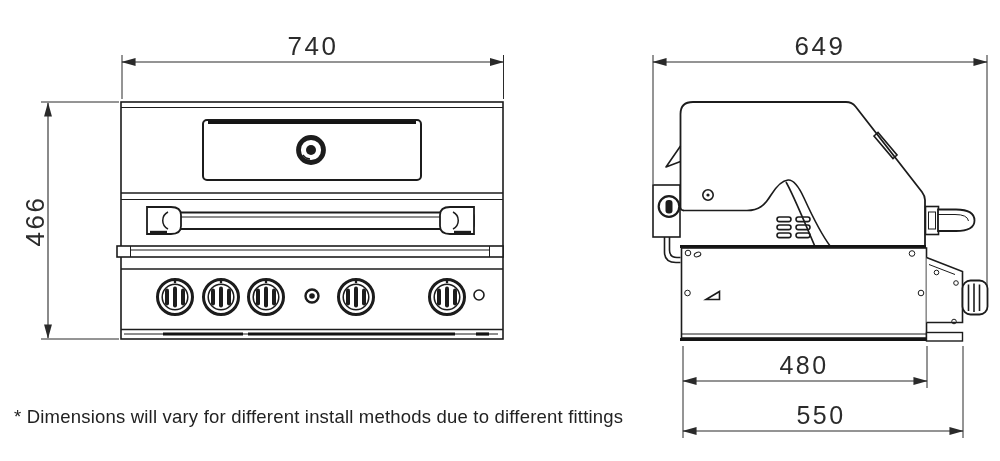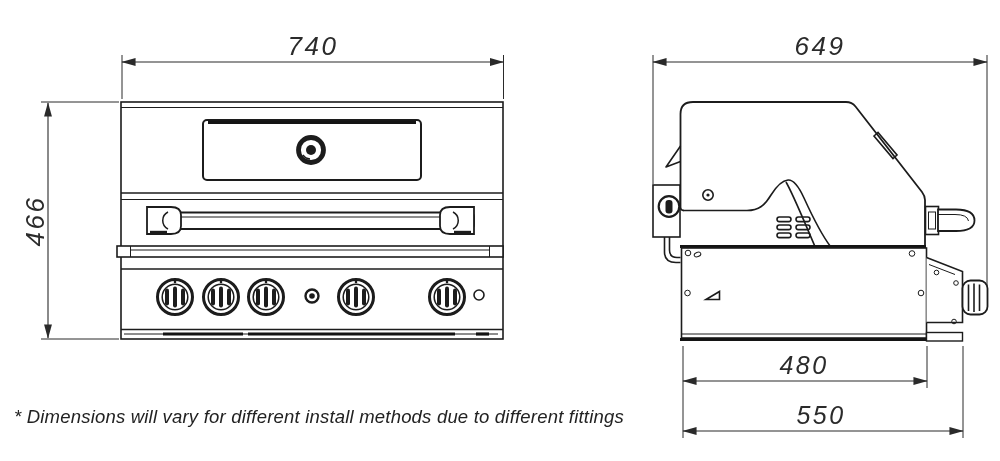--- a/index.html
+++ b/index.html
@@ -2,21 +2,20 @@
 <html><head>
 <meta charset="utf-8">
 <style>
   html,body{margin:0;padding:0;background:#ffffff;}
   .sheet{
     position:relative;
     width:1000px;height:461px;
     background:#ffffff;
     font-family:"Liberation Sans", sans-serif;
     overflow:hidden;
-    font-style:italic;
   }
   svg{display:block;}
   .ln{stroke:#1c1c1c;stroke-width:1.6;fill:none;}
   .thin{stroke:#1c1c1c;stroke-width:1;fill:none;}
   .thick{stroke:#141414;stroke-width:3.2;fill:none;}
   .wfill{fill:#ffffff;}
   .dk{fill:#1c1c1c;}
   .dim{stroke:#2a2a2a;stroke-width:1.1;fill:none;}
   .ext{stroke:#2a2a2a;stroke-width:1;fill:none;}
   .dimtxt{

